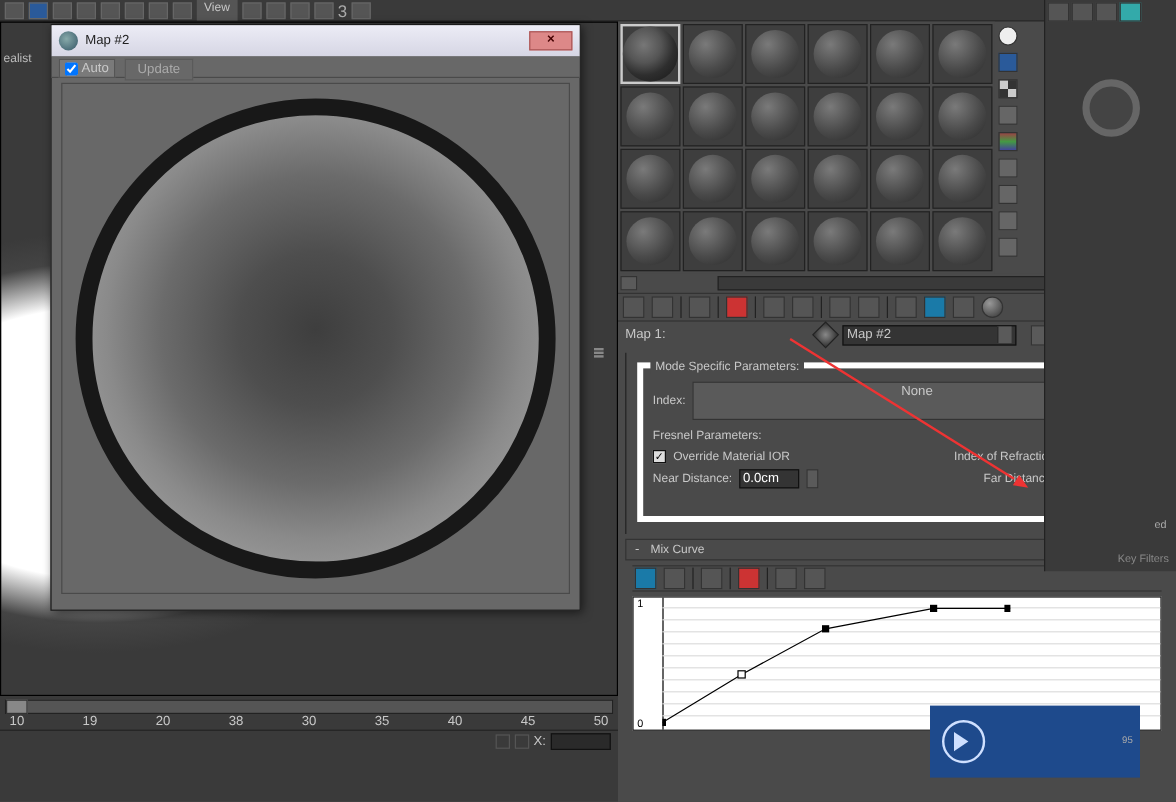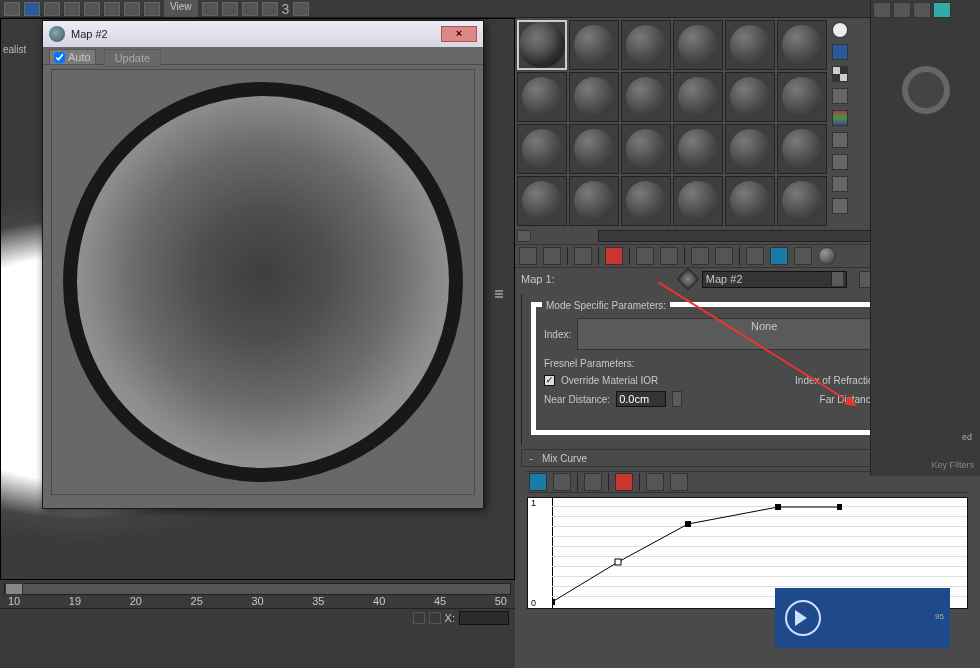--- a/index.html
+++ b/index.html
@@ -384,21 +384,21 @@
 </div>
 
 <div class="timeline">
   <div class="tl-track">
     <div class="tl-thumb"></div>
   </div>
   <div class="tl-ticks">
     <span>10</span>
       <span>19</span>
       <span>20</span>
-      <span>25</span>
+      <span>38</span>
       <span>30</span>
       <span>35</span>
       <span>40</span>
       <span>45</span>
       <span>50</span>
   </div>
 </div>
 
 <div class="status">
   <div class="line coord">

